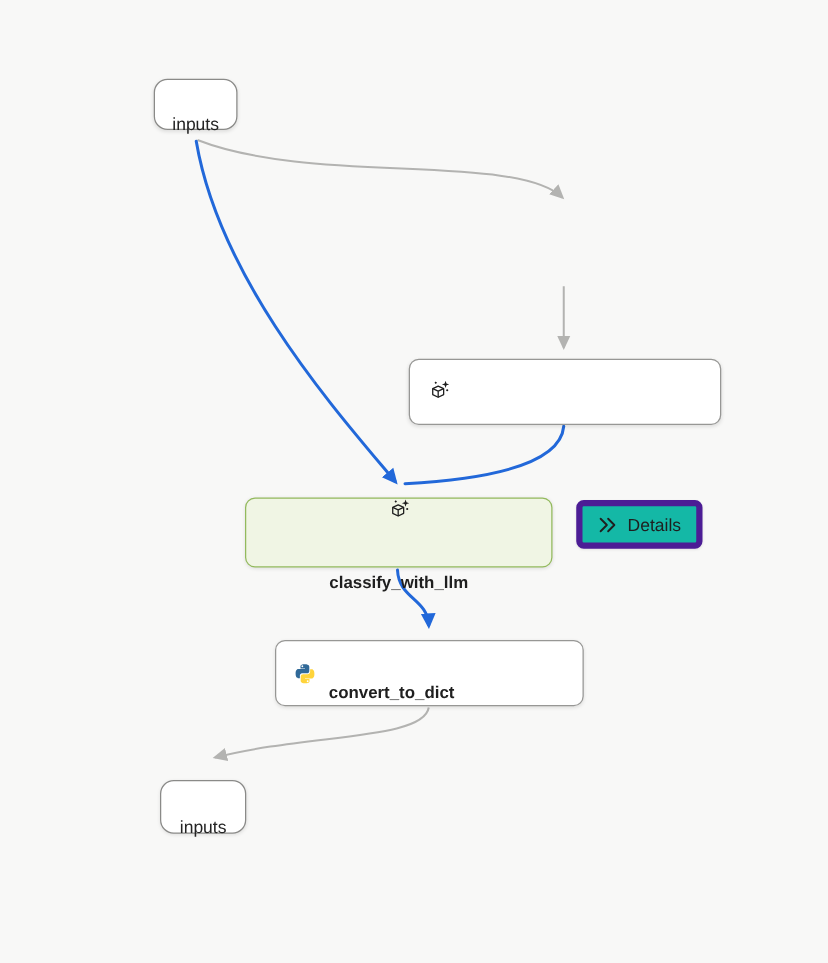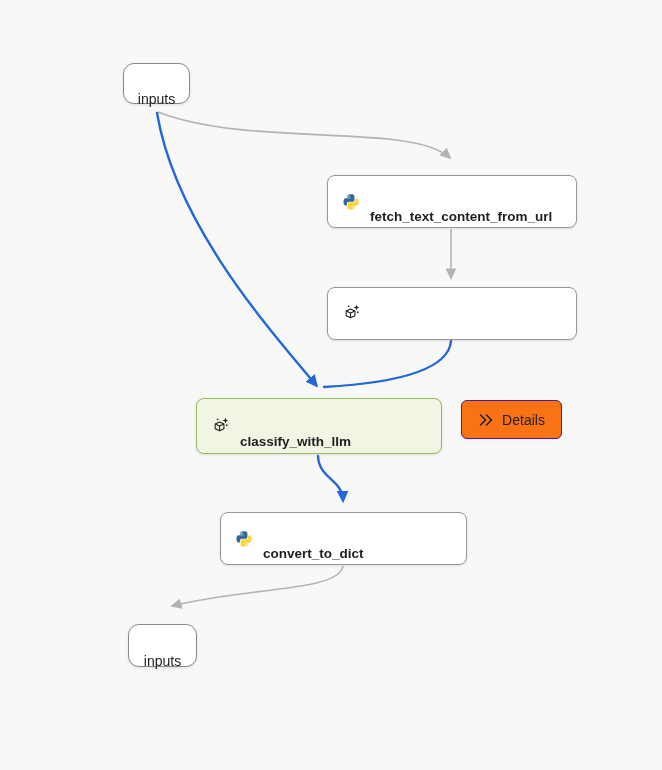--- a/index.html
+++ b/index.html
@@ -52,30 +52,30 @@
   }
   .node.selected {
     background: #f0f5e4;
     border: 1.5px solid #93ba5d;
   }
   .icon { display: flex; align-items: center; flex: 0 0 auto; }
 
   #node-inputs    { left: 123px; top:  63px; width:  67px; height: 41px; }
   #node-fetch     { left: 327px; top: 175px; width: 250px; height: 53px; }
   #node-summarize { left: 327px; top: 287px; width: 250px; height: 53px; }
-  #node-classify  { left: 196px; top: 398px; width: 246px; height: 56px; }
+  #node-classify  { left: 196px; top: 398px; width: 246px; height: 56px; flex-direction: column; }
   #node-convert   { left: 220px; top: 512px; width: 247px; height: 53px; align-items: center; }
   #node-outputs   { left: 128px; top: 624px; width:  69px; height: 43px; }
 
   .details-btn {
     position: absolute;
     left: 461px; top: 400px; width: 101px; height: 39px;
     box-sizing: border-box;
-    background: #f97316;
-    border: 1px solid #4c1d95;
+    background: #14b8a6;
+    border: 5px solid #4c1d95;
     border-radius: 6px;
     display: flex;
     align-items: center;
     justify-content: center;
     gap: 8px;
     box-shadow: 0 1px 2px rgba(0,0,0,0.08);
     cursor: pointer;
   }
   .details-btn .label {
     font-size: 14px;
@@ -101,29 +101,20 @@
     <path d="M451,341 C448,375 378,384 324,387" fill="none" stroke="#2268d9" stroke-width="2.4" stroke-linecap="round"></path>
     <path d="M157,113 C176,225 270,330 316,385" fill="none" stroke="#2268d9" stroke-width="2.4" stroke-linecap="round" marker-end="url(#arrow-blue)"></path>
     <path d="M318,456 C319,479 342,479 343,500" fill="none" stroke="#2268d9" stroke-width="2.4" stroke-linecap="round" marker-end="url(#arrow-blue)"></path>
     <path d="M343,566 C339,592 246,587 172,606" fill="none" stroke="#b3b3b1" stroke-width="1.6" marker-end="url(#arrow-gray)"></path>
   </svg>
 
   <div class="node terminal" id="node-inputs">
     <span class="label">inputs</span>
   </div>
 
-  <div class="node" id="node-fetch">
-    <span class="icon">
-      <svg width="18" height="18" viewBox="0 0 110 110">
-        <path fill="#306998" d="M54 8 c-23 0 -21 10 -21 10 l0 11 22 0 0 3 -31 0 c0 0 -15 -2 -15 22 0 24 13 23 13 23 l8 0 0 -11 c0 0 -0.5 -13 13 -13 l21 0 c0 0 12 0 12 -12 l0 -20 c0 0 2 -13 -22 -13 z m-12 6 a4.5 4.5 0 1 1 0 9 4.5 4.5 0 1 1 0 -9 z"></path>
-        <path fill="#FFD43B" d="M56 102 c23 0 21 -10 21 -10 l0 -11 -22 0 0 -3 31 0 c0 0 15 2 15 -22 0 -24 -13 -23 -13 -23 l-8 0 0 11 c0 0 0.5 13 -13 13 l-21 0 c0 0 -12 0 -12 12 l0 20 c0 0 -2 13 22 13 z m12 -6 a4.5 4.5 0 1 1 0 -9 4.5 4.5 0 1 1 0 9 z"></path>
-      </svg>
-    </span>
-    <span class="label">fetch_text_content_from_url</span>
-  </div>
 
   <div class="node" id="node-summarize">
     <span class="icon">
       <svg width="19" height="19" viewBox="0 0 20 20">
         <path d="M9 5.2 L13.6 7.3 V12.3 L9 14.5 L4.4 12.3 V7.3 Z" fill="none" stroke="#1f1f1f" stroke-width="1.1" stroke-linejoin="round"></path>
         <path d="M4.4 7.3 L9 9.4 L13.6 7.3 M9 9.4 V14.5" fill="none" stroke="#1f1f1f" stroke-width="1.1" stroke-linejoin="round"></path>
         <path d="M15.2 0.6 L16 2.9 L18.3 3.7 L16 4.5 L15.2 6.8 L14.4 4.5 L12.1 3.7 L14.4 2.9 Z" fill="#1f1f1f"></path>
         <rect x="6.2" y="1.6" width="1.5" height="1.5" fill="#1f1f1f" transform="rotate(45 6.95 2.35)"></rect>
         <circle cx="16.6" cy="8.6" r="0.9" fill="#1f1f1f"></circle>
       </svg>

